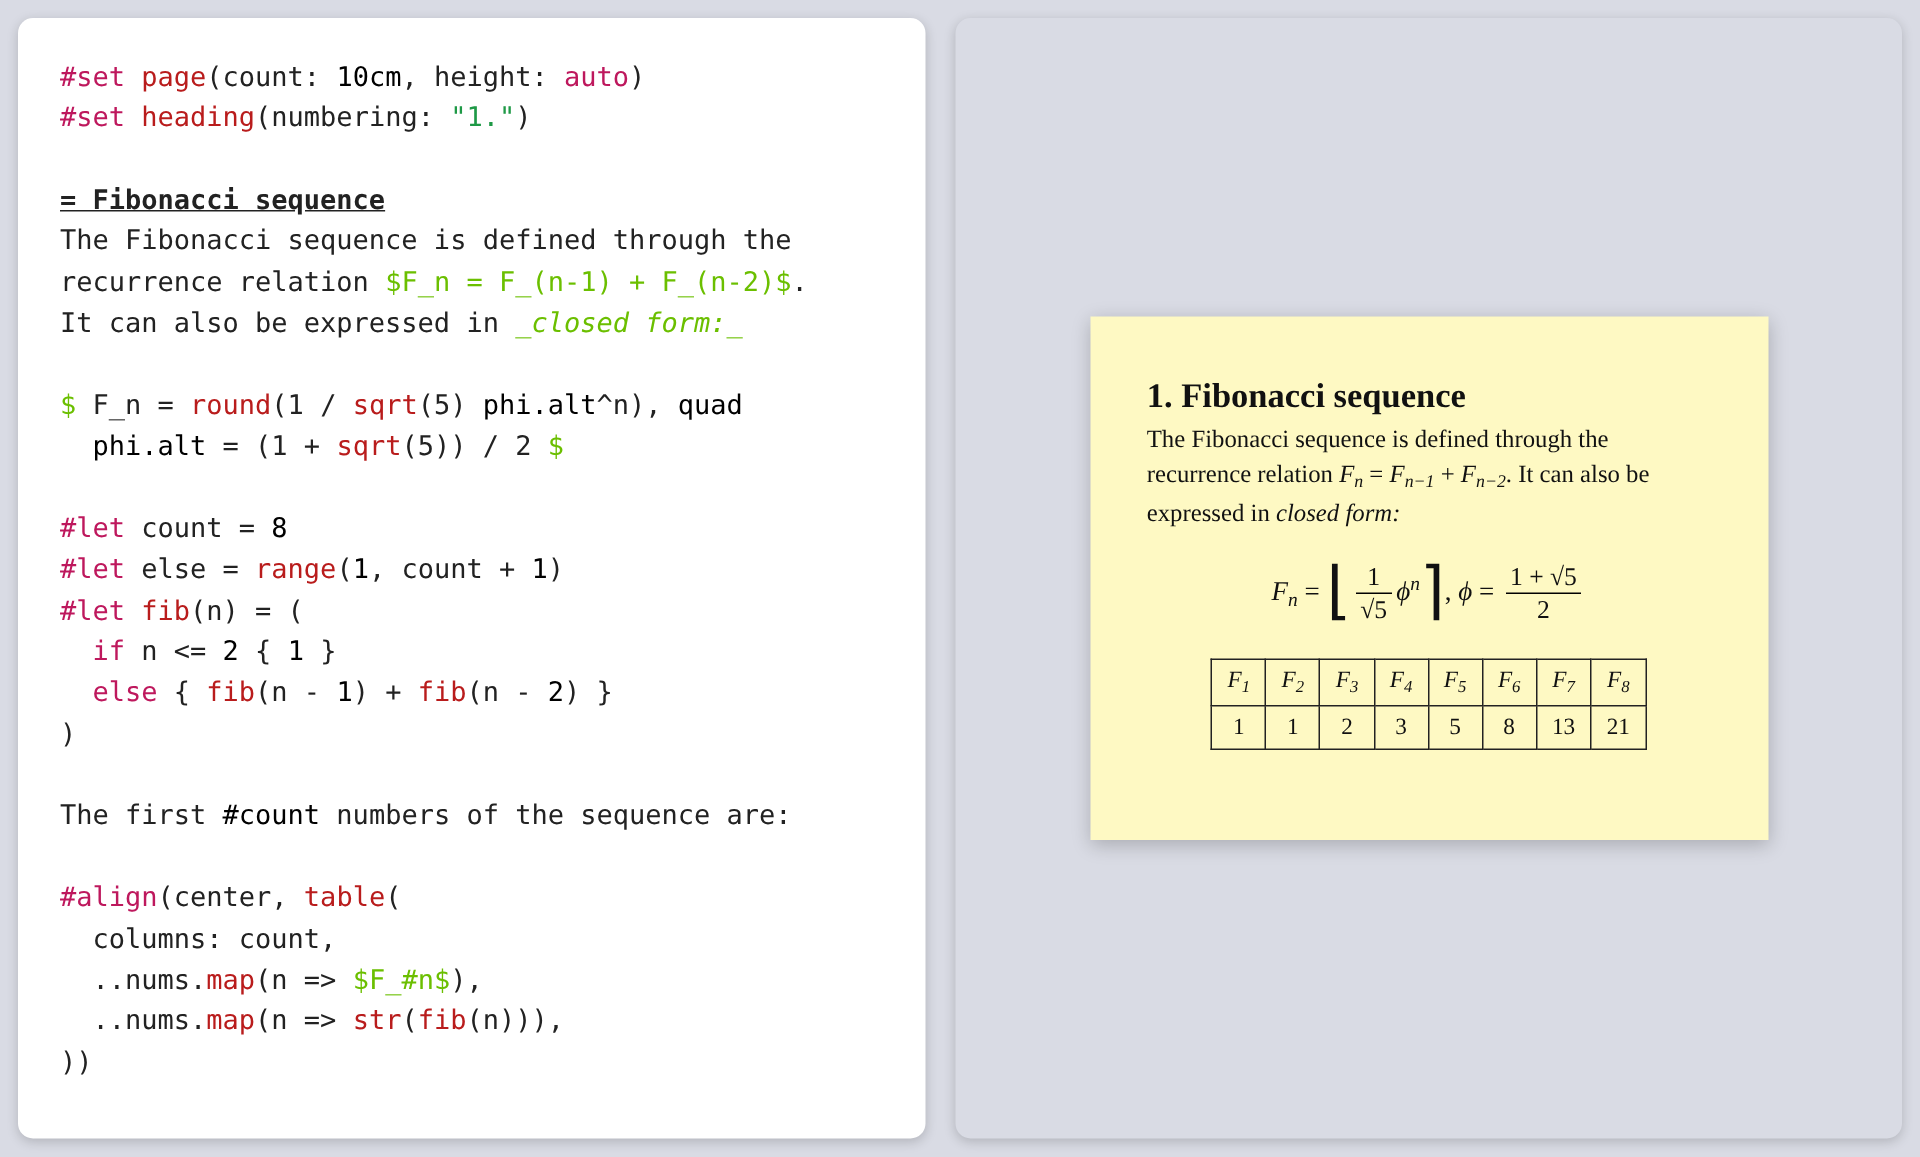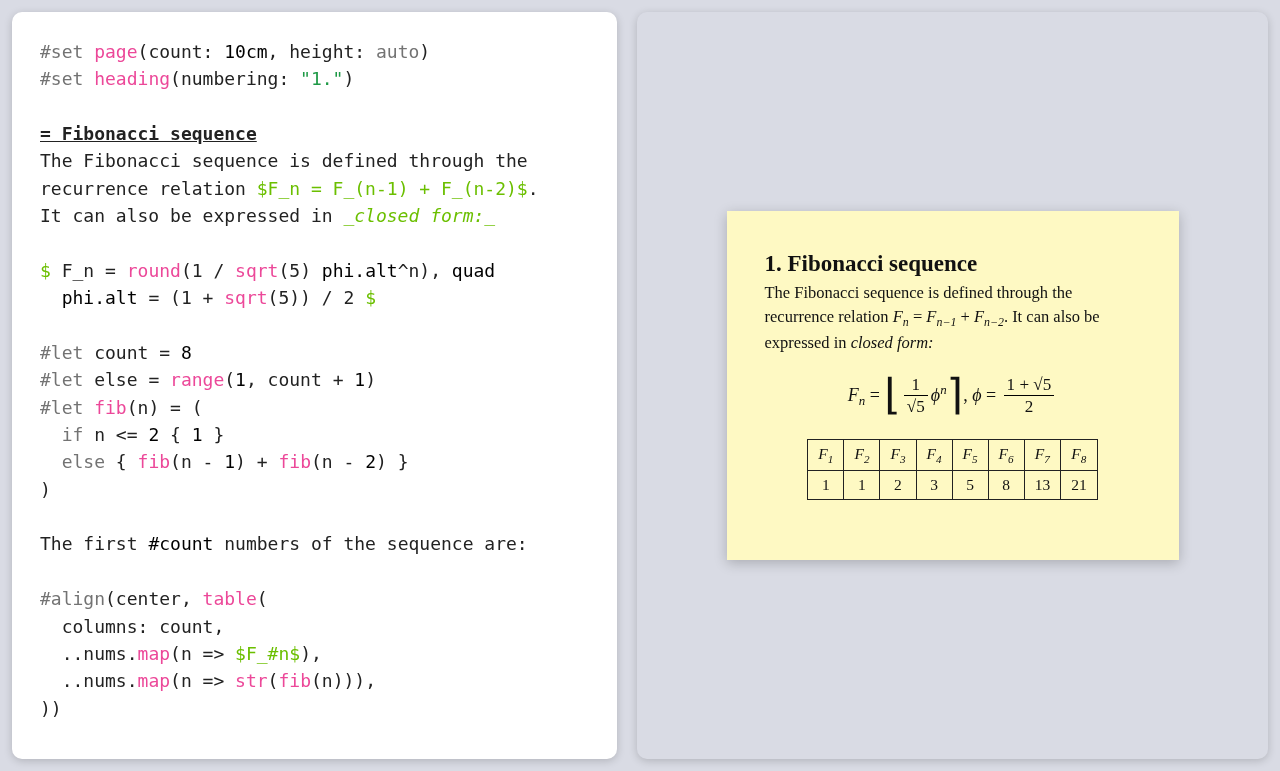--- a/index.html
+++ b/index.html
@@ -95,22 +95,22 @@
   table.fib td {
     border: 1px solid #222;
     padding: 5px 10px;
     text-align: center;
     font-size: 15.5px;
     min-width: 30px;
   }
   table.fib td .math-ital { font-style: italic; }
 
   
-  .c-red    { color: #737373; }
-  .c-blue   { color: #ec4899; }
+  .c-red    { color: #be185d; }
+  .c-blue   { color: #b91c1c; }
   .c-lime   { color: #6bbf00; }
   .c-purple { color: #000000; }
   .c-headm  { color: #222; font-weight: 700; text-decoration: underline; }
   .c-str    { color: #1e9946; }
 </style>
 </head>
 <body>
 
 <div class="container">
 

